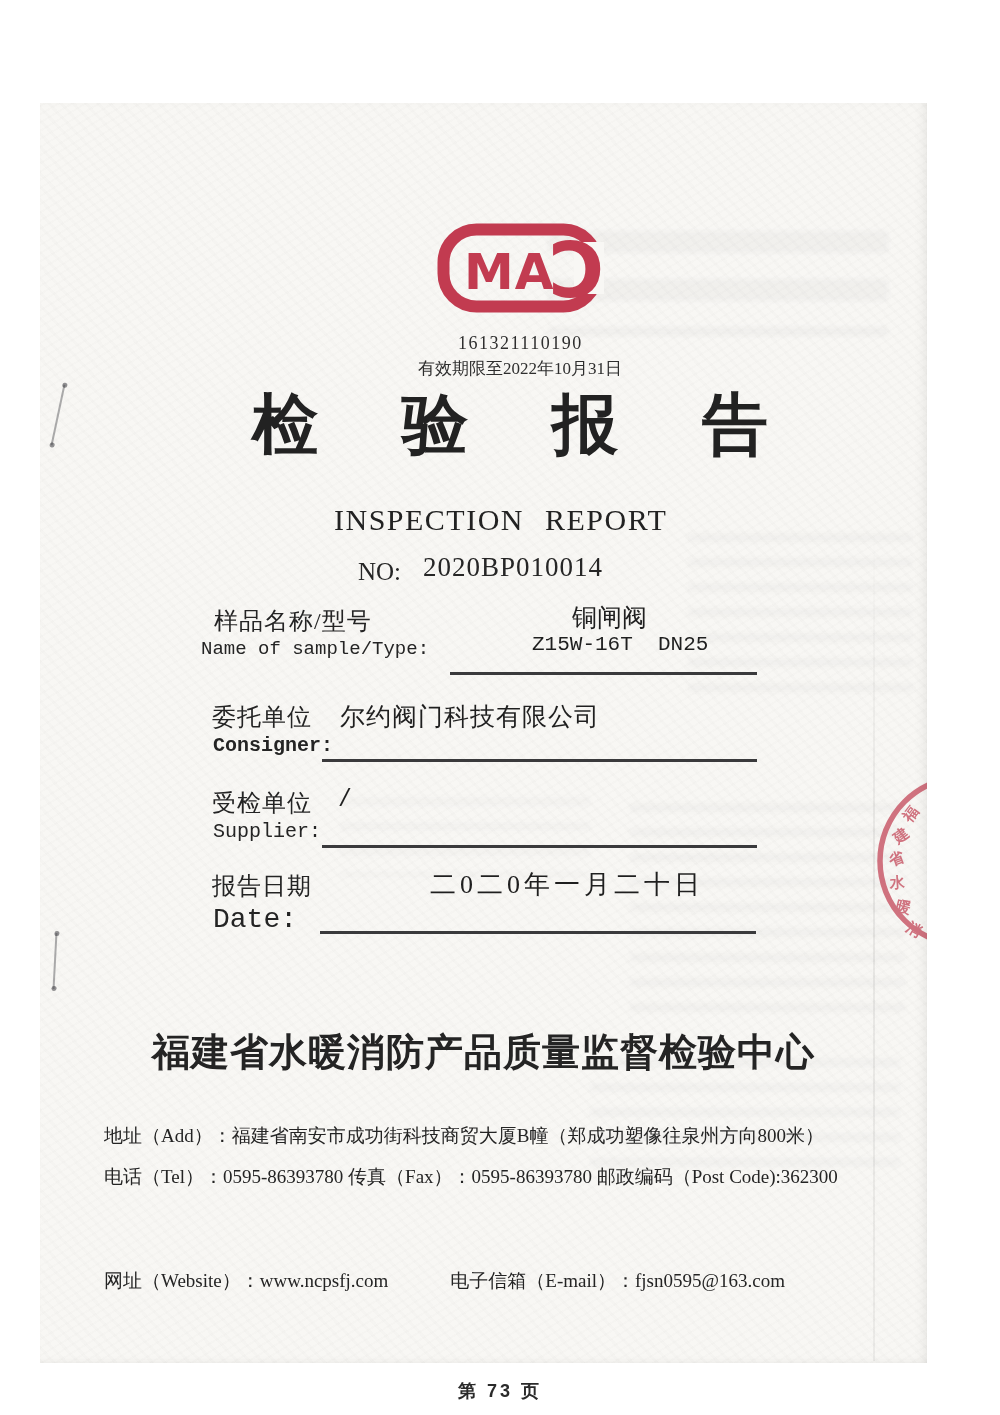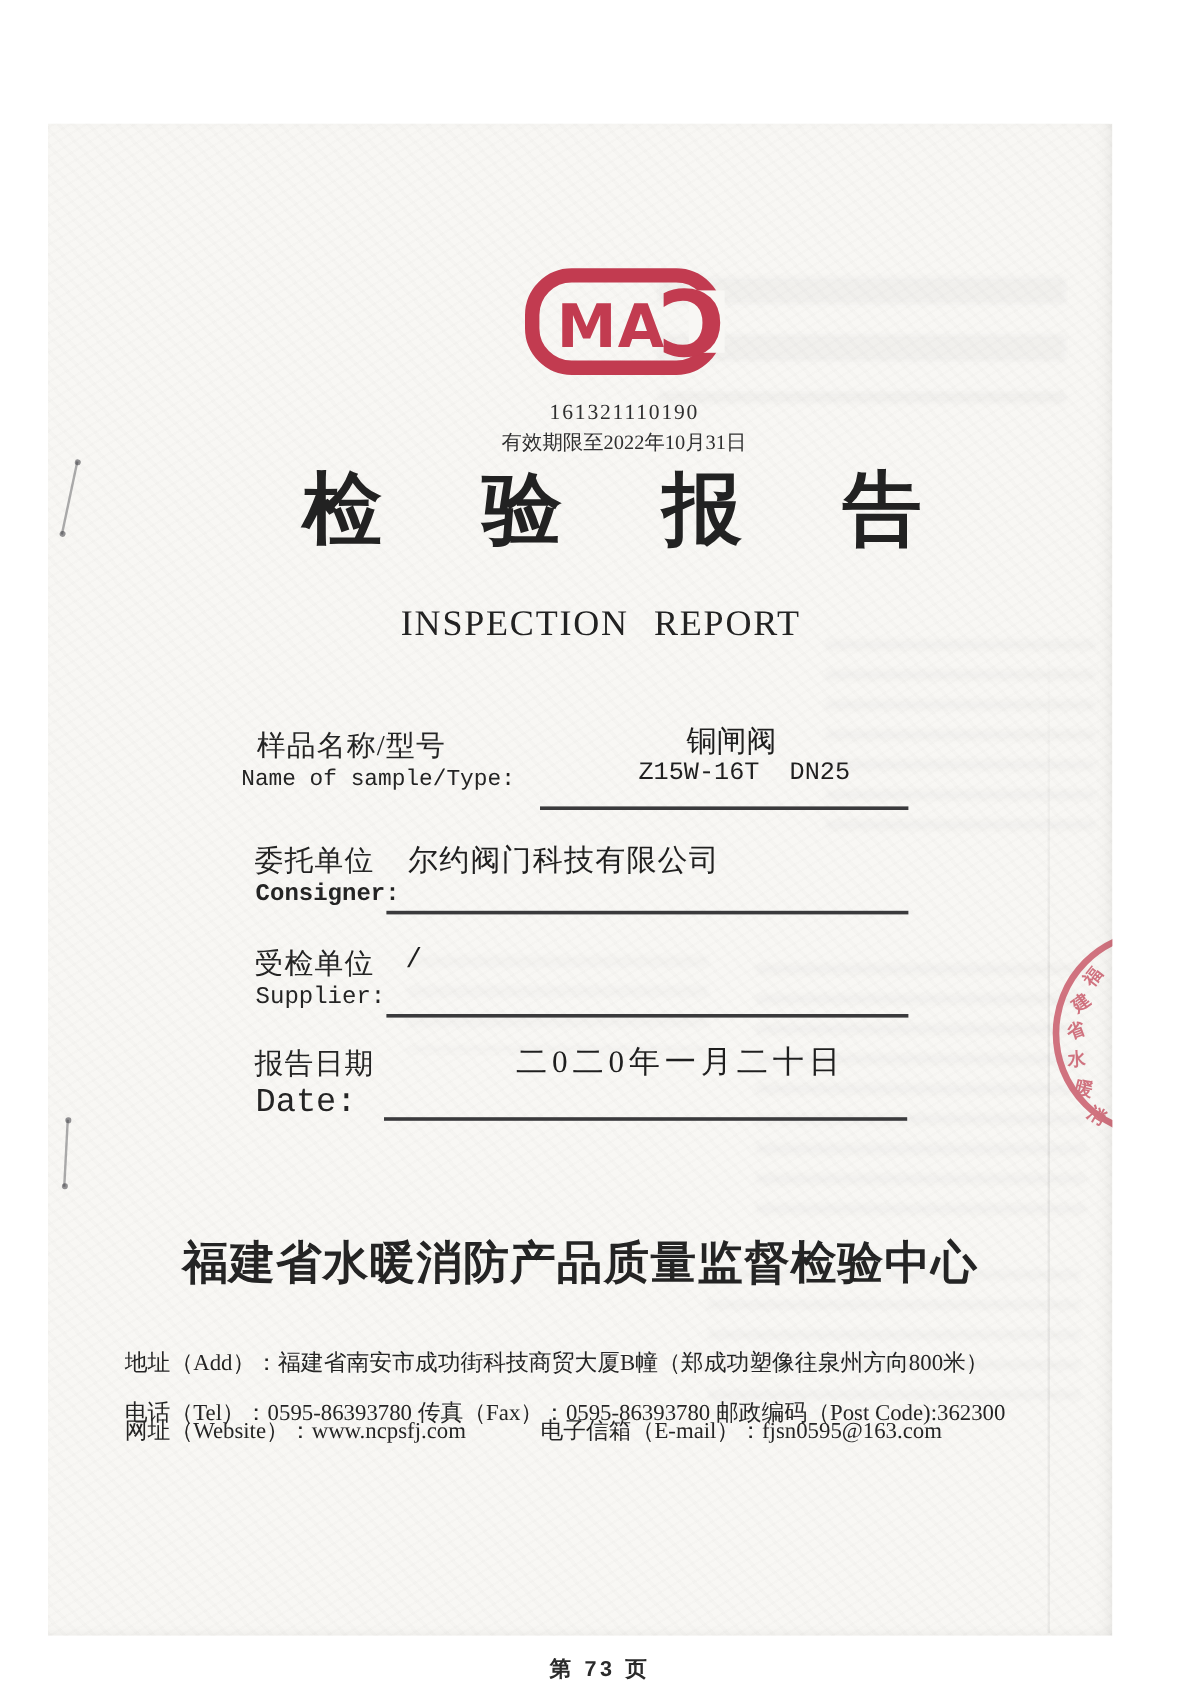--- a/index.html
+++ b/index.html
@@ -85,20 +85,23 @@
     <text transform="translate(140,48) scale(-1,1)" text-anchor="middle" dominant-baseline="central" font-family="DejaVu Sans, sans-serif" font-weight="bold" font-size="76" fill="#c23b50">C</text>
     <text x="28" y="67" font-family="DejaVu Sans, sans-serif" font-weight="bold" font-size="50" fill="#c23b50" letter-spacing="1">MA</text>
   </svg>
 
   <div class="abs license serif">161321110190</div>
   <div class="abs validity cn">有效期限至2022年10月31日</div>
 
   <div class="abs title-en serif">INSPECTION REPORT</div>
   <div class="abs title-cn">检验报告</div>
 
+  <div class="abs no-row serif">
+    <span>NO:</span><span class="no-value">2020BP010014</span>
+  </div>
 
   <div class="abs flabel-cn cn" style="left:174px;top:502px;">样品名称/型号</div>
   <div class="abs flabel-en mono" style="left:161px;top:535px;">Name of sample/Type:</div>
   <div class="abs fvalue cn" style="left:532px;top:498px;font-size:25px;">铜闸阀</div>
   <div class="abs fvalue mono" style="left:492px;top:530px;font-size:21px;white-space:pre;">Z15W-16T  DN25</div>
   <div class="abs fline" style="left:410px;top:569px;width:307px;height:3px;"></div>
 
   <div class="abs flabel-cn cn" style="left:172px;top:598px;">委托单位</div>
   <div class="abs flabel-en mono" style="left:173px;top:631px;font-size:20px;font-weight:bold;">Consigner:</div>
   <div class="abs fvalue cn" style="left:300px;top:597px;font-size:25px;letter-spacing:1px;">尔约阀门科技有限公司</div>
@@ -111,21 +114,21 @@
 
   <div class="abs flabel-cn cn" style="left:172px;top:767px;">报告日期</div>
   <div class="abs flabel-en mono" style="left:173px;top:801px;font-size:28px;">Date:</div>
   <div class="abs fvalue cn" style="left:390px;top:764px;font-size:26px;letter-spacing:4px;">二0二0年一月二十日</div>
   <div class="abs fline" style="left:280px;top:828px;width:436px;"></div>
 
   <div class="abs org cn">福建省水暖消防产品质量监督检验中心</div>
 
   <div class="abs contact cn" style="left:64px;top:1020px;">地址（Add）：福建省南安市成功街科技商贸大厦B幢（郑成功塑像往泉州方向800米）</div>
   <div class="abs contact cn" style="left:64px;top:1061px;">电话（Tel）：0595-86393780 传真（Fax）：0595-86393780 邮政编码（Post Code):362300</div>
-  <div class="abs contact cn" style="left:64px;top:1076px;">
+  <div class="abs contact cn" style="left:64px;top:1165px;">
     <span>网址（Website）：www.ncpsfj.com</span><span style="margin-left:62px;">电子信箱（E-mail）：fjsn0595@163.com</span>
   </div>
 
   <svg class="abs" style="left:832px;top:666px;opacity:.82;" width="200" height="200" viewBox="0 0 200 200">
     <circle cx="92" cy="92" r="84" fill="none" stroke="#c85666" stroke-width="5.5"></circle>
     <g fill="#c85666" font-size="15" font-weight="bold" font-family="Liberation Serif, serif">
       <text x="38" y="54" transform="rotate(-52 38 54)">福</text>
       <text x="26" y="75" transform="rotate(-37 26 75)">建</text>
       <text x="19" y="97" transform="rotate(-20 19 97)">省</text>
       <text x="18" y="119" transform="rotate(-3 18 119)">水</text>

